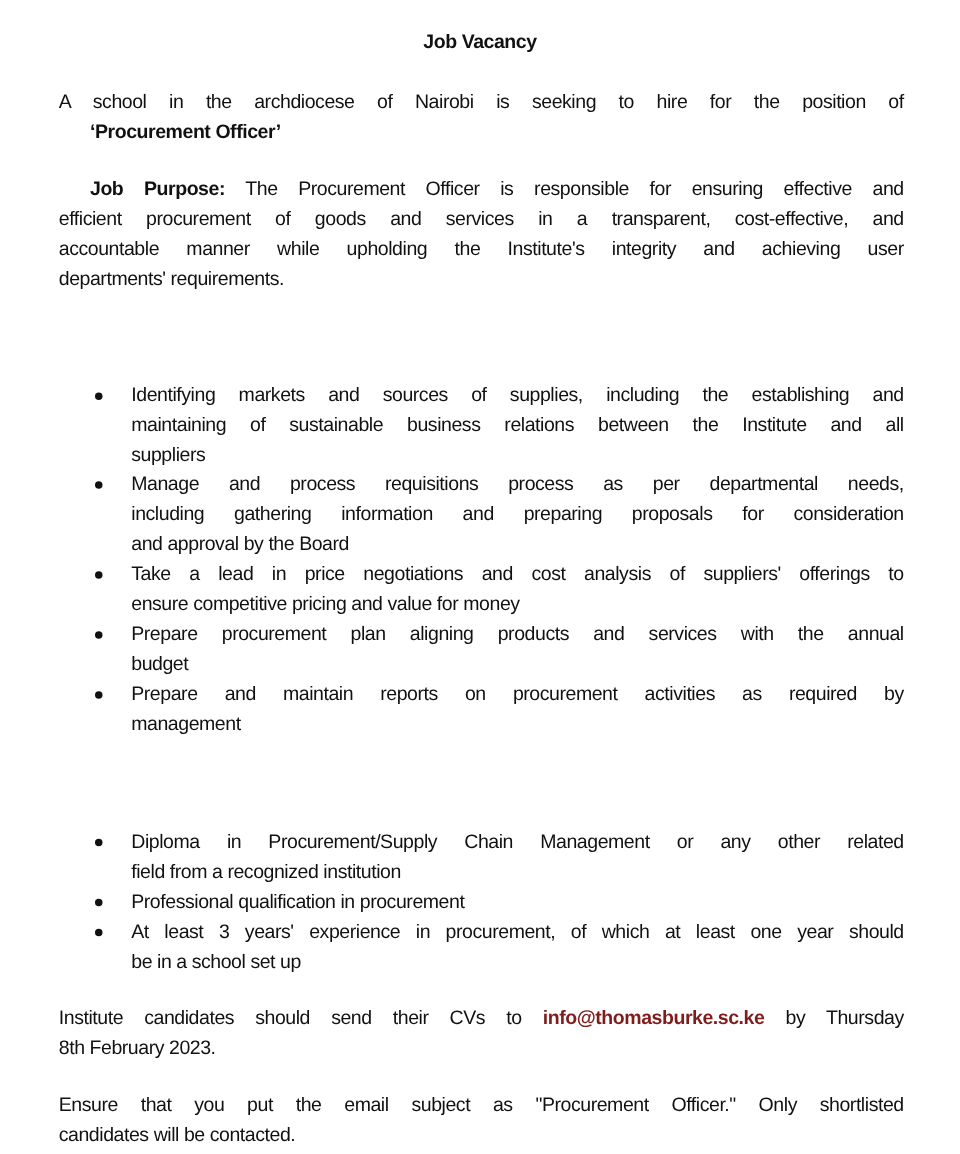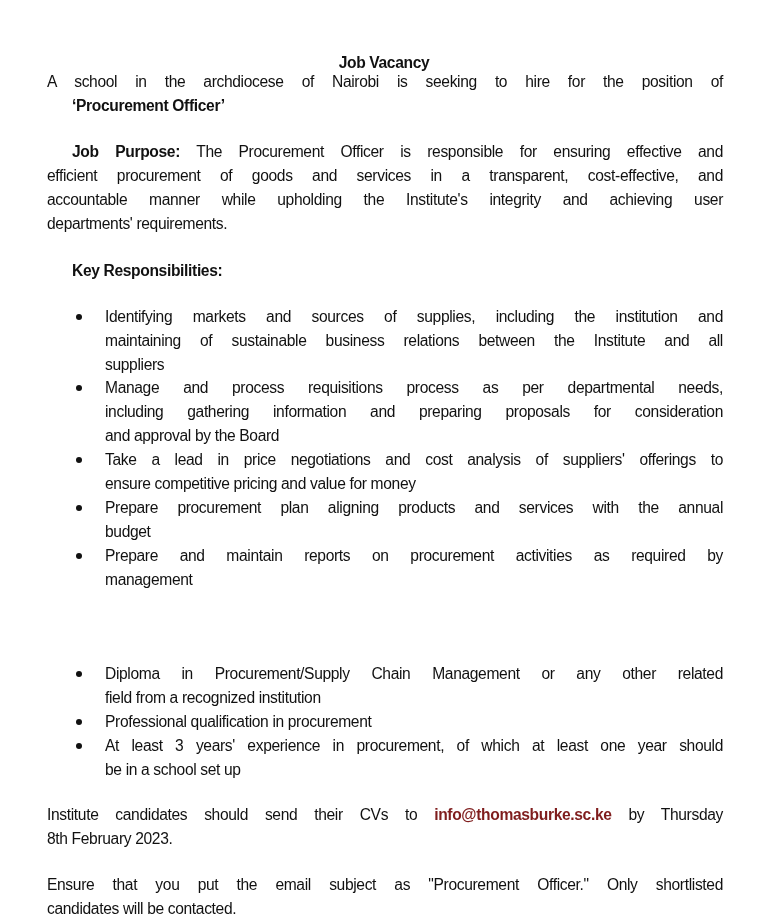--- a/index.html
+++ b/index.html
@@ -8,21 +8,21 @@
     font-family: "Liberation Sans", sans-serif; color: #111111;
   }
   .page { position: absolute; left: 0; top: 0; width: 768px; height: 923px; }
   .ln {
     position: absolute; left: 47px; width: 676px;
     font-size: 15.6px; line-height: 24px; white-space: nowrap;
     letter-spacing: -0.35px;
   }
   .just { text-align: justify; text-align-last: justify; }
   .b { font-weight: bold; margin-left: 25px; }
-  .title { position: absolute; left: 0; width: 768px; text-align: center; top: 22px; font-size: 15.6px; line-height: 24px; font-weight: bold; letter-spacing: -0.35px; margin-top: 29px; }
+  .title { position: absolute; left: 0; width: 768px; text-align: center; top: 22px; font-size: 15.6px; line-height: 24px; font-weight: bold; letter-spacing: -0.35px; }
   .bul .ln { left: 105px; width: 618px; }
   .dot { position: absolute; left: 76px; width: 6px; height: 6px; border-radius: 50%; background: #111; }
   a.email { color: #7f1d1d; text-decoration: none; font-weight: bold; }
 </style>
 </head>
 <body>
 
 <div class="page">
 
   <div class="title">Job Vacancy</div>
@@ -32,26 +32,25 @@
     <div class="ln b" style="top:94px">‘Procurement Officer’</div>
   </div>
 
   <div>
     <div class="ln just" style="top:140px"><span class="b">Job Purpose:</span><span> The Procurement Officer is responsible for ensuring effective and</span></div>
     <div class="ln just" style="top:164px">efficient procurement of goods and services in a transparent, cost-effective, and</div>
     <div class="ln just" style="top:188px">accountable manner while upholding the Institute's integrity and achieving user</div>
     <div class="ln" style="top:212px">departments' requirements.</div>
   </div>
 
-  <div class="ln b" style="top:259px">Key Responsibilities:</div>
 
   <div class="bul">
 
     <span class="dot" style="top:314px"></span>
-    <div class="ln just" style="top:305px">Identifying markets and sources of supplies, including the institution and</div>
+    <div class="ln just" style="top:305px">Identifying markets and sources of supplies, including the establishing and</div>
     <div class="ln just" style="top:329px">maintaining of sustainable business relations between the Institute and all</div>
     <div class="ln" style="top:353px">suppliers</div>
 
     <span class="dot" style="top:385px"></span>
     <div class="ln just" style="top:376px">Manage and process requisitions process as per departmental needs,</div>
     <div class="ln just" style="top:400px">including gathering information and preparing proposals for consideration</div>
     <div class="ln" style="top:424px">and approval by the Board</div>
 
     <span class="dot" style="top:457px"></span>
     <div class="ln just" style="top:448px">Take a lead in price negotiations and cost analysis of suppliers' offerings to</div>

